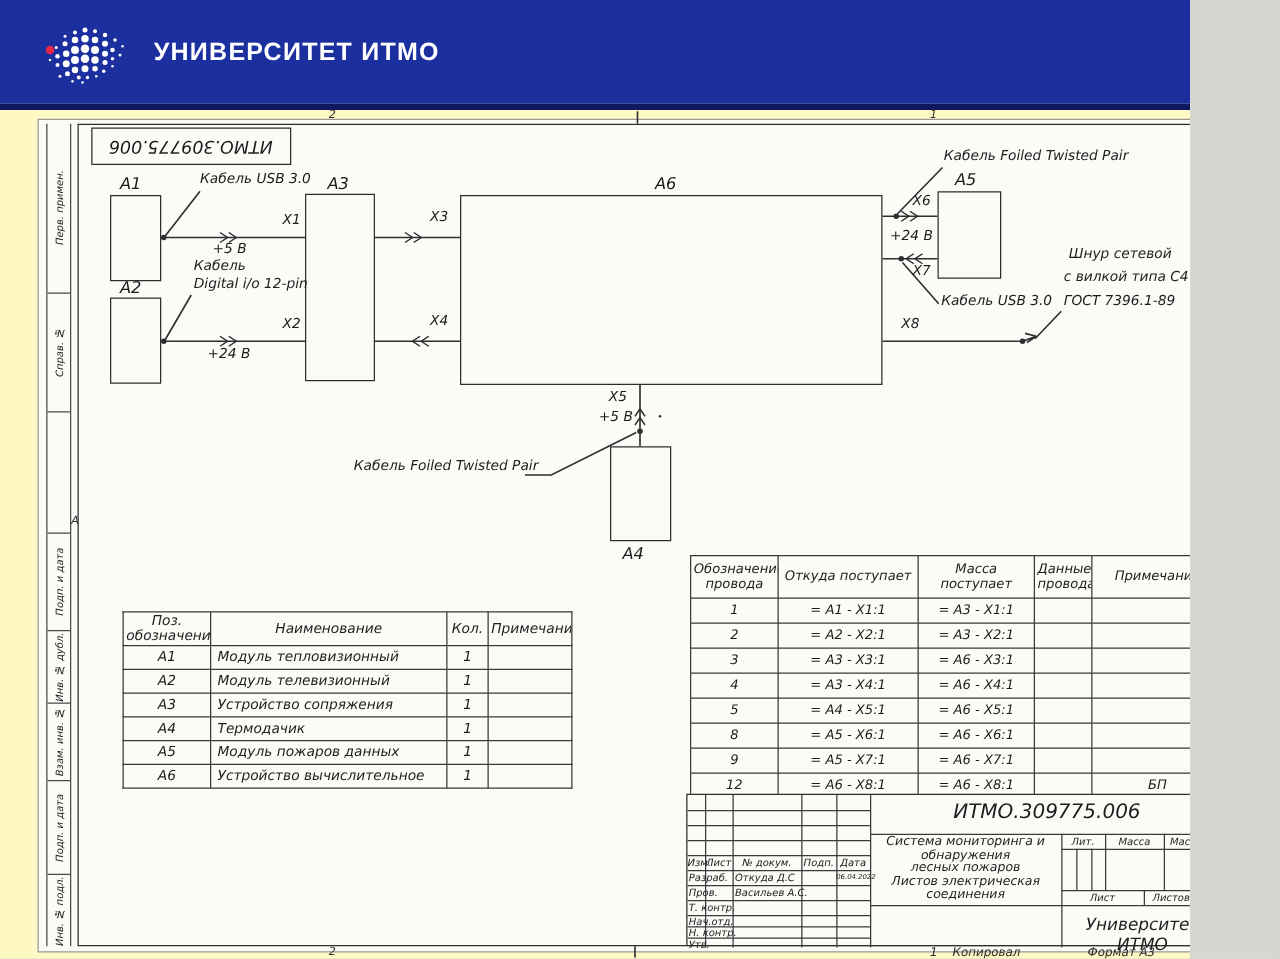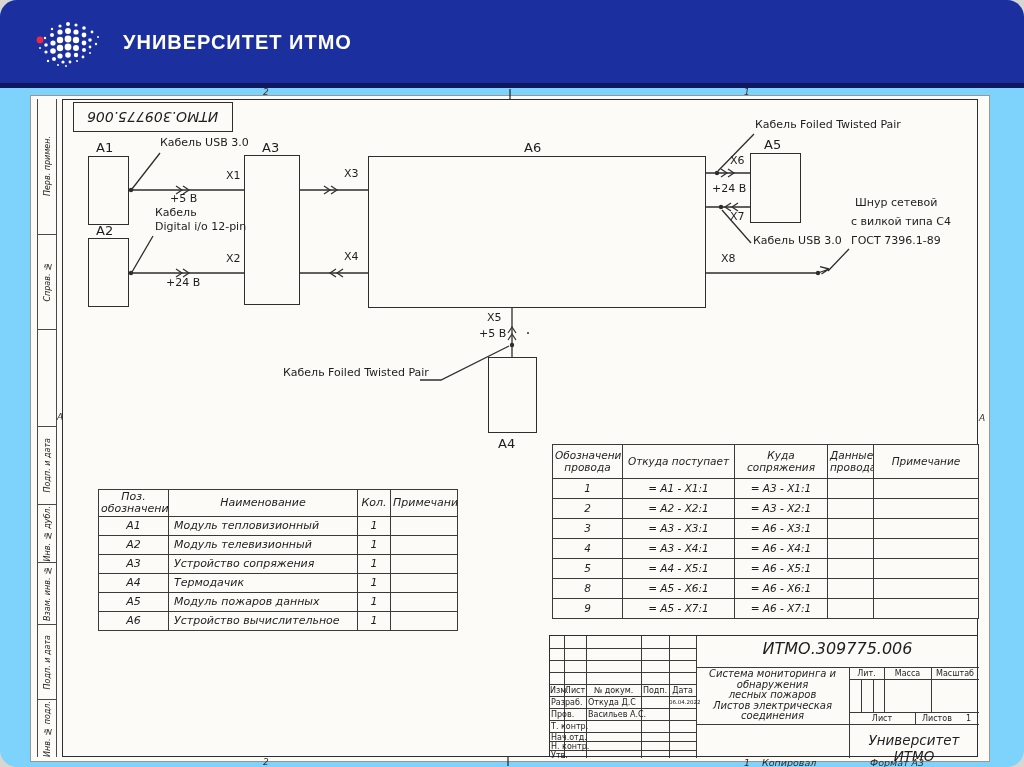--- a/index.html
+++ b/index.html
@@ -1,17 +1,17 @@
 <!DOCTYPE html>
 <html><head>
 <meta charset="utf-8">
 <style>
   html,body{margin:0;padding:0;background:#d8d6d2;}
-  .page{position:relative;width:1024px;height:767px;overflow:hidden;background:#7dd3fc;
-        font-family:"DejaVu Sans",sans-serif;border-radius:17px;}
+  .page{position:relative;width:952px;height:767px;overflow:hidden;background:#fef9c3;
+        font-family:"DejaVu Sans",sans-serif;}
   
   .hdr{position:absolute;left:0;top:0;width:1024px;height:83px;background:#1c2f9e;}
   .hdr-strip{position:absolute;left:0;top:83px;width:1024px;height:5px;background:#10195f;}
   .univ{position:absolute;left:123px;top:31px;color:#fff;font-size:20px;font-weight:bold;
         letter-spacing:1px;font-family:"Liberation Sans",sans-serif;white-space:nowrap;}
   .slide-title{position:absolute;right:16px;top:20px;color:#fff;font-size:39px;font-weight:bold;
         font-family:"Liberation Serif",serif;white-space:nowrap;}
   
   .paper{position:absolute;left:30px;top:95px;width:960px;height:667px;background:#fcfbf8;
          border:1px solid #9a978f;box-sizing:border-box;}
@@ -21,21 +21,21 @@
          border-right:1px solid #4a4a4a;box-sizing:border-box;}
   .side-cell{position:absolute;left:0;width:100%;border-bottom:1px solid #4a4a4a;box-sizing:border-box;
          display:flex;align-items:center;justify-content:center;}
   .side-cell span{writing-mode:vertical-rl;transform:rotate(180deg);font-size:8px;font-style:italic;
          color:#222;white-space:nowrap;}
   .stamp{position:absolute;left:73px;top:102px;width:160px;height:30px;border:1.6px solid #2e2e2e;
          box-sizing:border-box;display:flex;align-items:center;justify-content:center;}
   .stamp span{display:inline-block;transform:rotate(180deg);font-size:14px;font-style:italic;color:#1d1d1d;}
   
   .block{position:absolute;border:1.7px solid #2e2e2e;box-sizing:border-box;background:#fcfbf8;}
-  .lbl{position:absolute;color:#1d1d1d;font-size:11px;white-space:nowrap;}
+  .lbl{position:absolute;font-style:italic;color:#1d1d1d;font-size:11px;white-space:nowrap;}
   .lbl.big{font-size:13px;}
   .zone{position:absolute;font-style:italic;color:#333;font-size:9px;}
   svg.overlay{position:absolute;left:0;top:0;pointer-events:none;}
   
   table.gost{border-collapse:collapse;table-layout:fixed;font-style:italic;color:#1d1d1d;
          background:#fcfbf8;}
   table.gost td,table.gost th{border:1px solid #3a3a3a;padding:0 2px;overflow:hidden;
          font-weight:normal;line-height:1.05;}
   .parts{position:absolute;left:98px;top:489px;width:359px;font-size:11px;border:1.5px solid #2e2e2e;}
   .parts th{height:26px;font-size:11px;text-align:center;}
@@ -43,21 +43,21 @@
   .parts td.c{text-align:center;}
   .parts td.l{text-align:left;padding-left:5px;}
   .wires{position:absolute;left:552px;top:444px;width:426px;font-size:10.5px;border:1.5px solid #2e2e2e;}
   .wires th{height:33px;font-size:10.5px;text-align:center;}
   .wires td{height:19px;text-align:center;}
   
   .tb{position:absolute;left:549px;top:635px;width:429px;height:122px;border:1.6px solid #2e2e2e;
       box-sizing:border-box;background:#fcfbf8;}
   .tb-v{position:absolute;width:1px;background:#3a3a3a;}
   .tb-h{position:absolute;height:1px;background:#3a3a3a;}
-  .tb .t{position:absolute;color:#1d1d1d;font-size:8px;white-space:nowrap;}
+  .tb .t{position:absolute;font-style:italic;color:#1d1d1d;font-size:8px;white-space:nowrap;}
   .tb .ctr{text-align:center;}
   .doc-num{position:absolute;left:146px;top:3px;width:283px;text-align:center;font-size:16px;
       font-style:italic;color:#1d1d1d;}
   .prod{position:absolute;left:146px;top:33px;width:153px;text-align:center;font-size:10px;
       font-style:italic;color:#1d1d1d;line-height:10.6px;}
   .org{position:absolute;left:299px;top:96px;width:130px;text-align:center;font-size:13.5px;
       font-style:italic;color:#1d1d1d;}
   .foot{position:absolute;font-style:italic;color:#2a2a2a;font-size:9.5px;white-space:nowrap;}
 </style>
 </head>
@@ -277,21 +277,21 @@
         <col style="width:70px">
         <col style="width:112px">
         <col style="width:93px">
         <col style="width:46px">
         <col style="width:105px">
       </colgroup>
     <tbody>
         <tr>
       <th>Обозначение провода</th>
       <th>Откуда поступает</th>
-      <th>Куда сопряжения</th>
+      <th>Масса поступает</th>
       <th>Данные провода</th>
       <th>Примечание</th>
     </tr>
     <tr>
           <td>1</td>
           <td>= А1 - Х1:1</td>
           <td>= А3 - Х1:1</td>
           <td></td>
           <td></td>
         </tr>
@@ -329,20 +329,27 @@
           <td>= А6 - Х6:1</td>
           <td></td>
           <td></td>
         </tr>
     <tr>
           <td>9</td>
           <td>= А5 - Х7:1</td>
           <td>= А6 - Х7:1</td>
           <td></td>
           <td></td>
+        </tr>
+    <tr>
+          <td>12</td>
+          <td>= А6 - Х8:1</td>
+          <td>= А6 - Х8:1</td>
+          <td></td>
+          <td>БП</td>
         </tr>
   </tbody>
     </table>
 
   <div class="tb">
     <div class="tb-v" style="left:14px;top:0;height:122px"></div>
     <div class="tb-v" style="left:36px;top:0;height:122px"></div>
     <div class="tb-v" style="left:91px;top:0;height:122px"></div>
     <div class="tb-v" style="left:119px;top:0;height:122px"></div>
     <div class="tb-v" style="left:146px;top:0;height:122px"></div>

